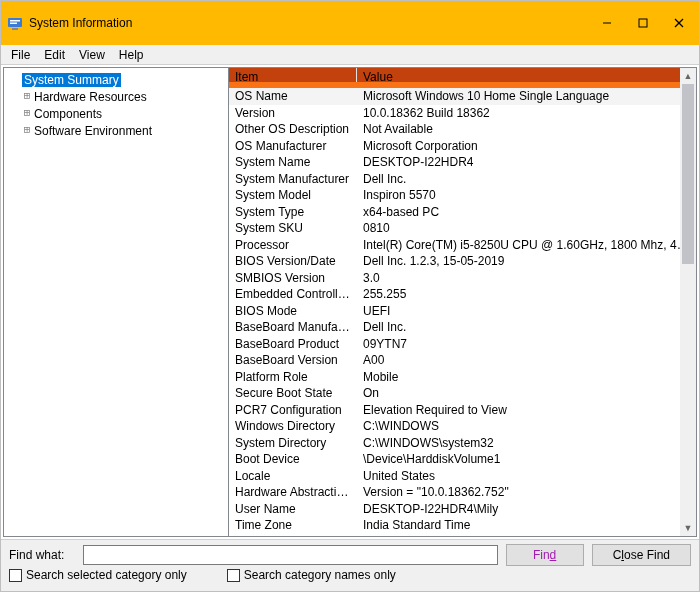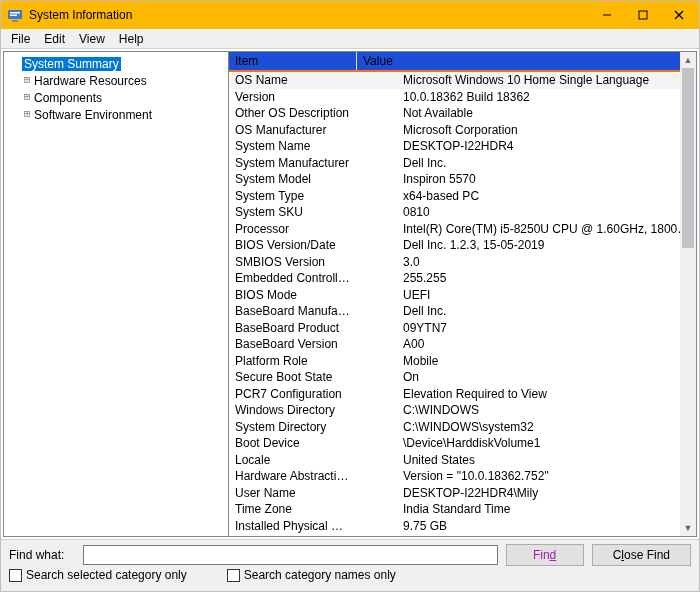--- a/index.html
+++ b/index.html
@@ -1,42 +1,42 @@
 <!DOCTYPE html>
 <html><head>
 <meta charset="utf-8">
 <style>
   * { box-sizing: border-box; }
   html, body { margin:0; padding:0; width:700px; height:592px; font-family:"Segoe UI", Tahoma, sans-serif; font-size:12px; color:#000; background:#fff; }
   .window { width:700px; height:592px; display:flex; flex-direction:column; border:1px solid #bfbfbf; }
   
-  .titlebar { height:28px; background:#ffb900; display:flex; align-items:center; padding:0 2px 0 6px; }
+  .titlebar { height:44px; background:#ffb900; display:flex; align-items:center; padding:0 2px 0 6px; }
   .titlebar .icon { width:16px; height:16px; margin-right:6px; display:flex; align-items:center; justify-content:center; }
   .titlebar .title { flex:1; font-size:12px; }
   .winbtn { width:36px; height:28px; display:flex; align-items:center; justify-content:center; cursor:default; }
   .winbtn svg { pointer-events:none; }
   
   .menubar { height:20px; background:#f0f0f0; border-bottom:1px solid #d0d0d0; display:flex; align-items:center; padding:0 4px; gap:2px; }
   .menuitem { padding:13px 6px; cursor:default; }
   
   .panes { flex:1; display:flex; border:1px solid #828790; margin:2px; overflow:hidden; position:relative; }
   .leftpane { width:225px; border-right:1px solid #828790; background:#fff; padding:3px 0; overflow:hidden; }
   .treeitem { display:flex; align-items:center; height:17px; padding:0 2px 0 4px; }
   .expander { width:14px; height:14px; text-align:center; line-height:12px; font-size:11px; color:#888; font-family:monospace; }
   .treeroot { padding-left:4px; }
   .treeroot.selected span.lbl { background:#0078d7; color:#fff; padding:0 2px; }
   .treechild { padding-left:16px; }
   .lbl { white-space:nowrap; }
   .rightpane { flex:1; display:flex; flex-direction:column; overflow:hidden; position:relative; }
-  .listhdr { display:flex; height:20px; background:#1d4ed8; border-bottom:2px solid #f97316; }
+  .listhdr { display:flex; height:20px; background:#c2410c; border-bottom:6px solid #f97316; }
   .colhdr { padding:2px 6px; border-right:1px solid #e0e0e0; text-align:left; font-weight:normal; }
   .col-item { width:128px; }
   .col-value { flex:1; }
   .listbody { flex:1; overflow:hidden; position:relative; }
-  .row { display:flex; height:16.5px; align-items:center;gap:40px; }
+  .row { display:flex; height:16.5px; align-items:center; }
   .row.selected { background:#f4f4f4; }
   .cell { padding:0 6px; white-space:nowrap; overflow:hidden; text-overflow:ellipsis; }
   .cell.col-item { width:128px; }
   .cell.col-value { flex:1; }
   .scroll { position:absolute; right:0; top:0; bottom:0; width:16px; background:#f0f0f0; display:flex; flex-direction:column; }
   .scroll .arrow { height:16px; display:flex; align-items:center; justify-content:center; color:#666; font-size:9px; }
   .scroll .track { flex:1; position:relative; }
   .scroll .thumb { position:absolute; left:2px; right:2px; top:0; height:180px; background:#c2c3c9; border-radius:0; }
   
   .findbar { height:52px; background:#f0f0f0; border-top:1px solid #d0d0d0; padding:4px 8px; display:flex; flex-direction:column; gap:2px; }

